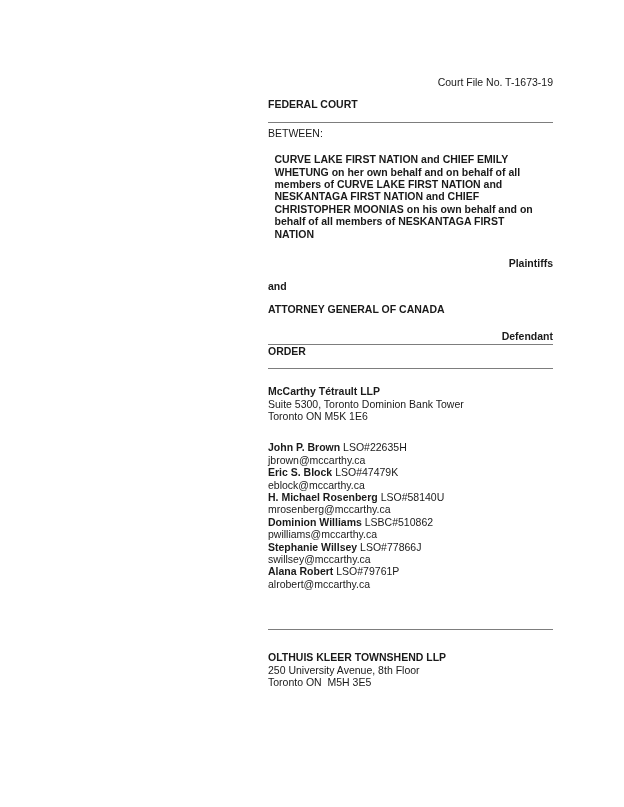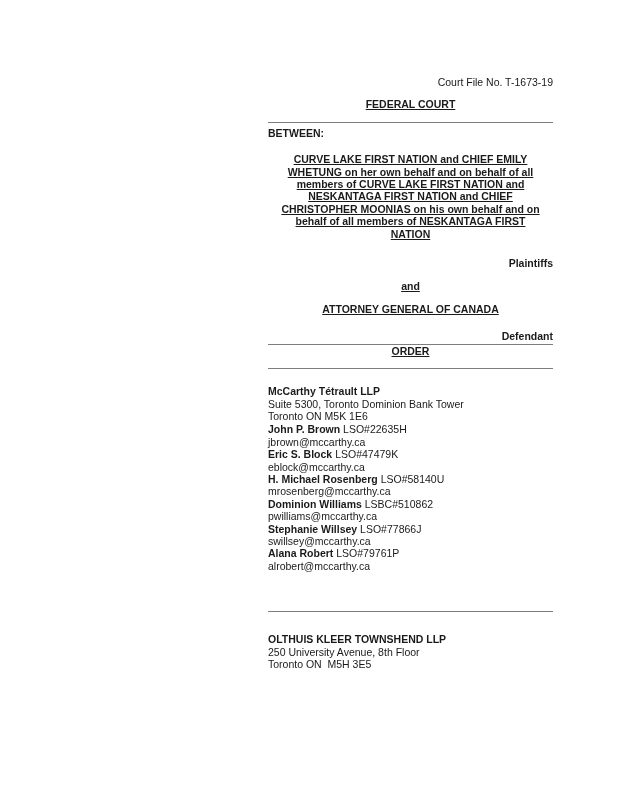--- a/index.html
+++ b/index.html
@@ -15,44 +15,44 @@
     overflow: hidden;
   }
   .column {
     position: absolute;
     left: 268px;
     top: 0;
     width: 285px;
   }
   .b { font-weight: bold; }
   .right { text-align: right; }
-  .center { text-align: center; text-decoration: underline; }
+  .center { text-align: left; }
   .rule {
     border: none;
     border-top: 1px solid #7d7d7d;
     height: 0;
     margin: 0;
   }
   .pre { white-space: pre-line; }
   .prewrap { white-space: pre-wrap; }
 
   .court-file   { margin-top: 76px; }
   .court-name   { margin-top: 10px; font-weight: bold; }
   .rule1        { margin-top: 11px; }
-  .between      { margin-top: 4px;  font-weight: bold; }
+  .between      { margin-top: 4px;  font-weight: normal; }
   .party-block  { margin-top: 14px; font-weight: bold; width: 272px; margin-left: auto; margin-right: auto; }
   .plaintiffs   { margin-top: 17px; font-weight: bold; }
   .and-sep      { margin-top: 11px; font-weight: bold; }
   .attorney     { margin-top: 10px; font-weight: bold; }
   .defendant    { margin-top: 15px; font-weight: bold; }
   .rule2        { margin-top: 1px; }
   .order        { margin-top: 0; font-weight: bold; }
   .rule3        { margin-top: 11px; }
   .firm-block   { margin-top: 16px; }
-  .lawyers      { margin-top: 1px; }
+  .lawyers      { margin-top: 19px; }
   .telfax       { margin-top: 8px; }
   .rule4        { margin-top: 39px; }
   .second-firm  { margin-top: 21px; }
 </style>
 </head>
 <body>
 
 <div class="page">
   <div class="column">
 

